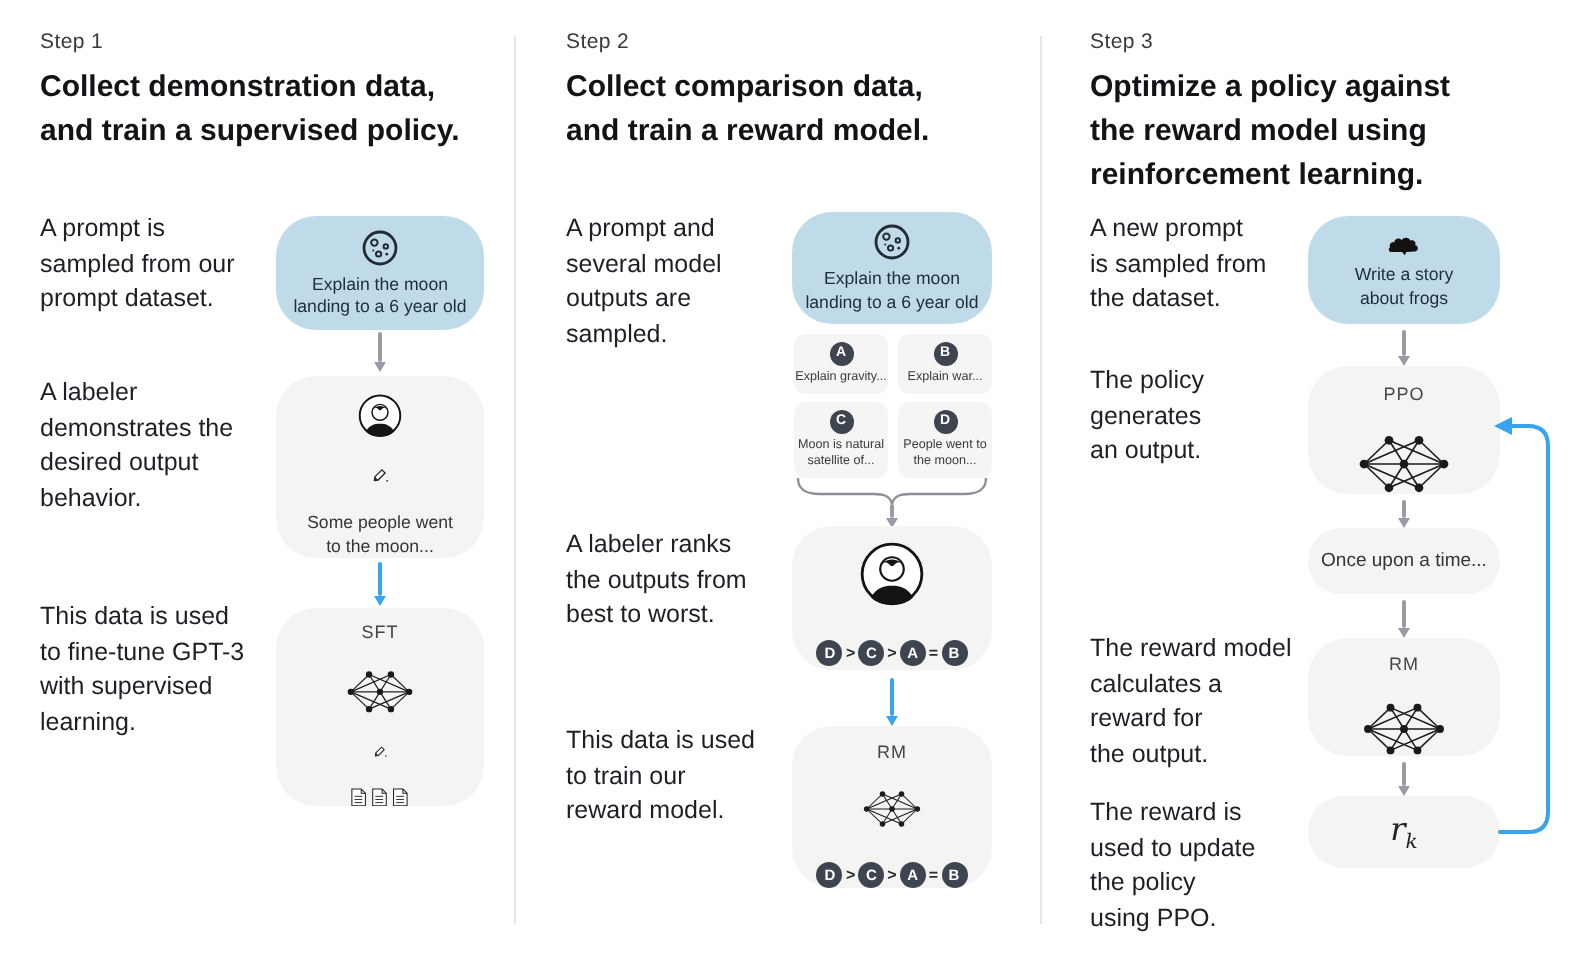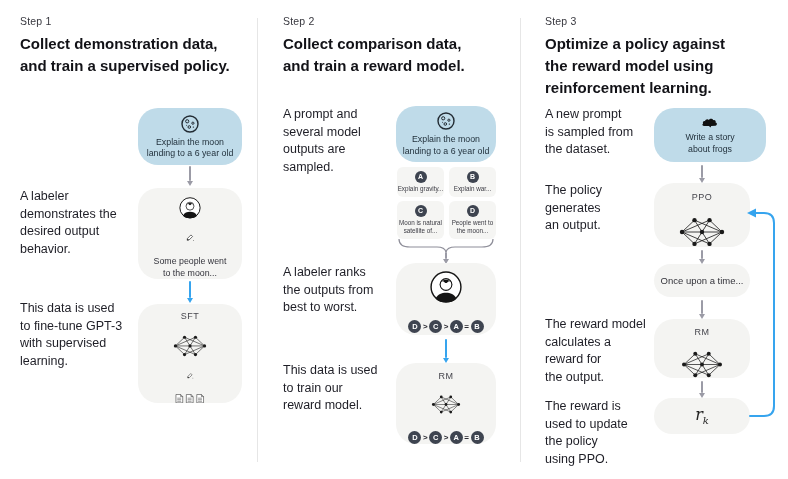--- a/index.html
+++ b/index.html
@@ -31,21 +31,21 @@
   .boxtext { font-size:8.8px; line-height:11.5px; color:#1e2d38; white-space:pre-line; margin-top:3px; }
   .graytext { color:#33333b; }
   .model-label { font-size:9px; color:#45454d; letter-spacing:.5px; }
 
   .s1-blue    {left:138px;top:108px;width:104px;height:57px}
   .s1-labeler {left:138px;top:188px;width:104px;height:91px;justify-content:flex-start;padding-top:9px}
   .s1-sft     {left:138px;top:304px;width:104px;height:99px;justify-content:space-between;padding-top:7px}
   .s2-blue    {left:396px;top:106px;width:100px;height:56px}
   .s2-labeler {left:396px;top:263px;width:100px;height:72px;justify-content:flex-start;padding-top:8px}
   .s2-rm      {left:396px;top:363px;width:100px;height:81px;justify-content:flex-start;padding-top:8px}
-  .s3-blue    {left:654px;top:108px;width:112px;height:54px}
+  .s3-blue    {left:654px;top:108px;width:96px;height:54px}
   .s3-ppo     {left:654px;top:183px;width:96px;height:64px;justify-content:flex-start;padding-top:9px}
   .s3-once    {left:654px;top:264px;width:96px;height:33px}
   .s3-rm      {left:654px;top:319px;width:96px;height:59px;justify-content:flex-start;padding-top:8px}
   .s3-rk      {left:654px;top:398px;width:96px;height:36px}
   .once-text  { font-size:9.5px; color:#33333a; }
   .rk { font-family:"DejaVu Serif", serif; font-style:italic; font-size:16px; color:#222; }
   .rk sub { font-size:10px; }
 
   .card { position:absolute; background:#f5f5f3; border-radius:6px; text-align:center; padding-top:4px; }
   .card-a{left:397px;top:167px;width:47px;height:30px}
@@ -84,20 +84,23 @@
 </head>
 <body>
 
 <div class="canvas">
   <div class="divider d1"></div>
   <div class="divider d2"></div>
 
   <div class="step-label s1-label">Step 1</div>
   <div class="headline s1-head">Collect demonstration data,
 and train a supervised policy.</div>
+  <div class="para s1-p1">A prompt is
+sampled from our
+prompt dataset.</div>
   <div class="para s1-p2">A labeler
 demonstrates the
 desired output
 behavior.</div>
   <div class="para s1-p3">This data is used
 to fine-tune GPT-3
 with supervised
 learning.</div>
 
   <div class="box blue s1-blue">

